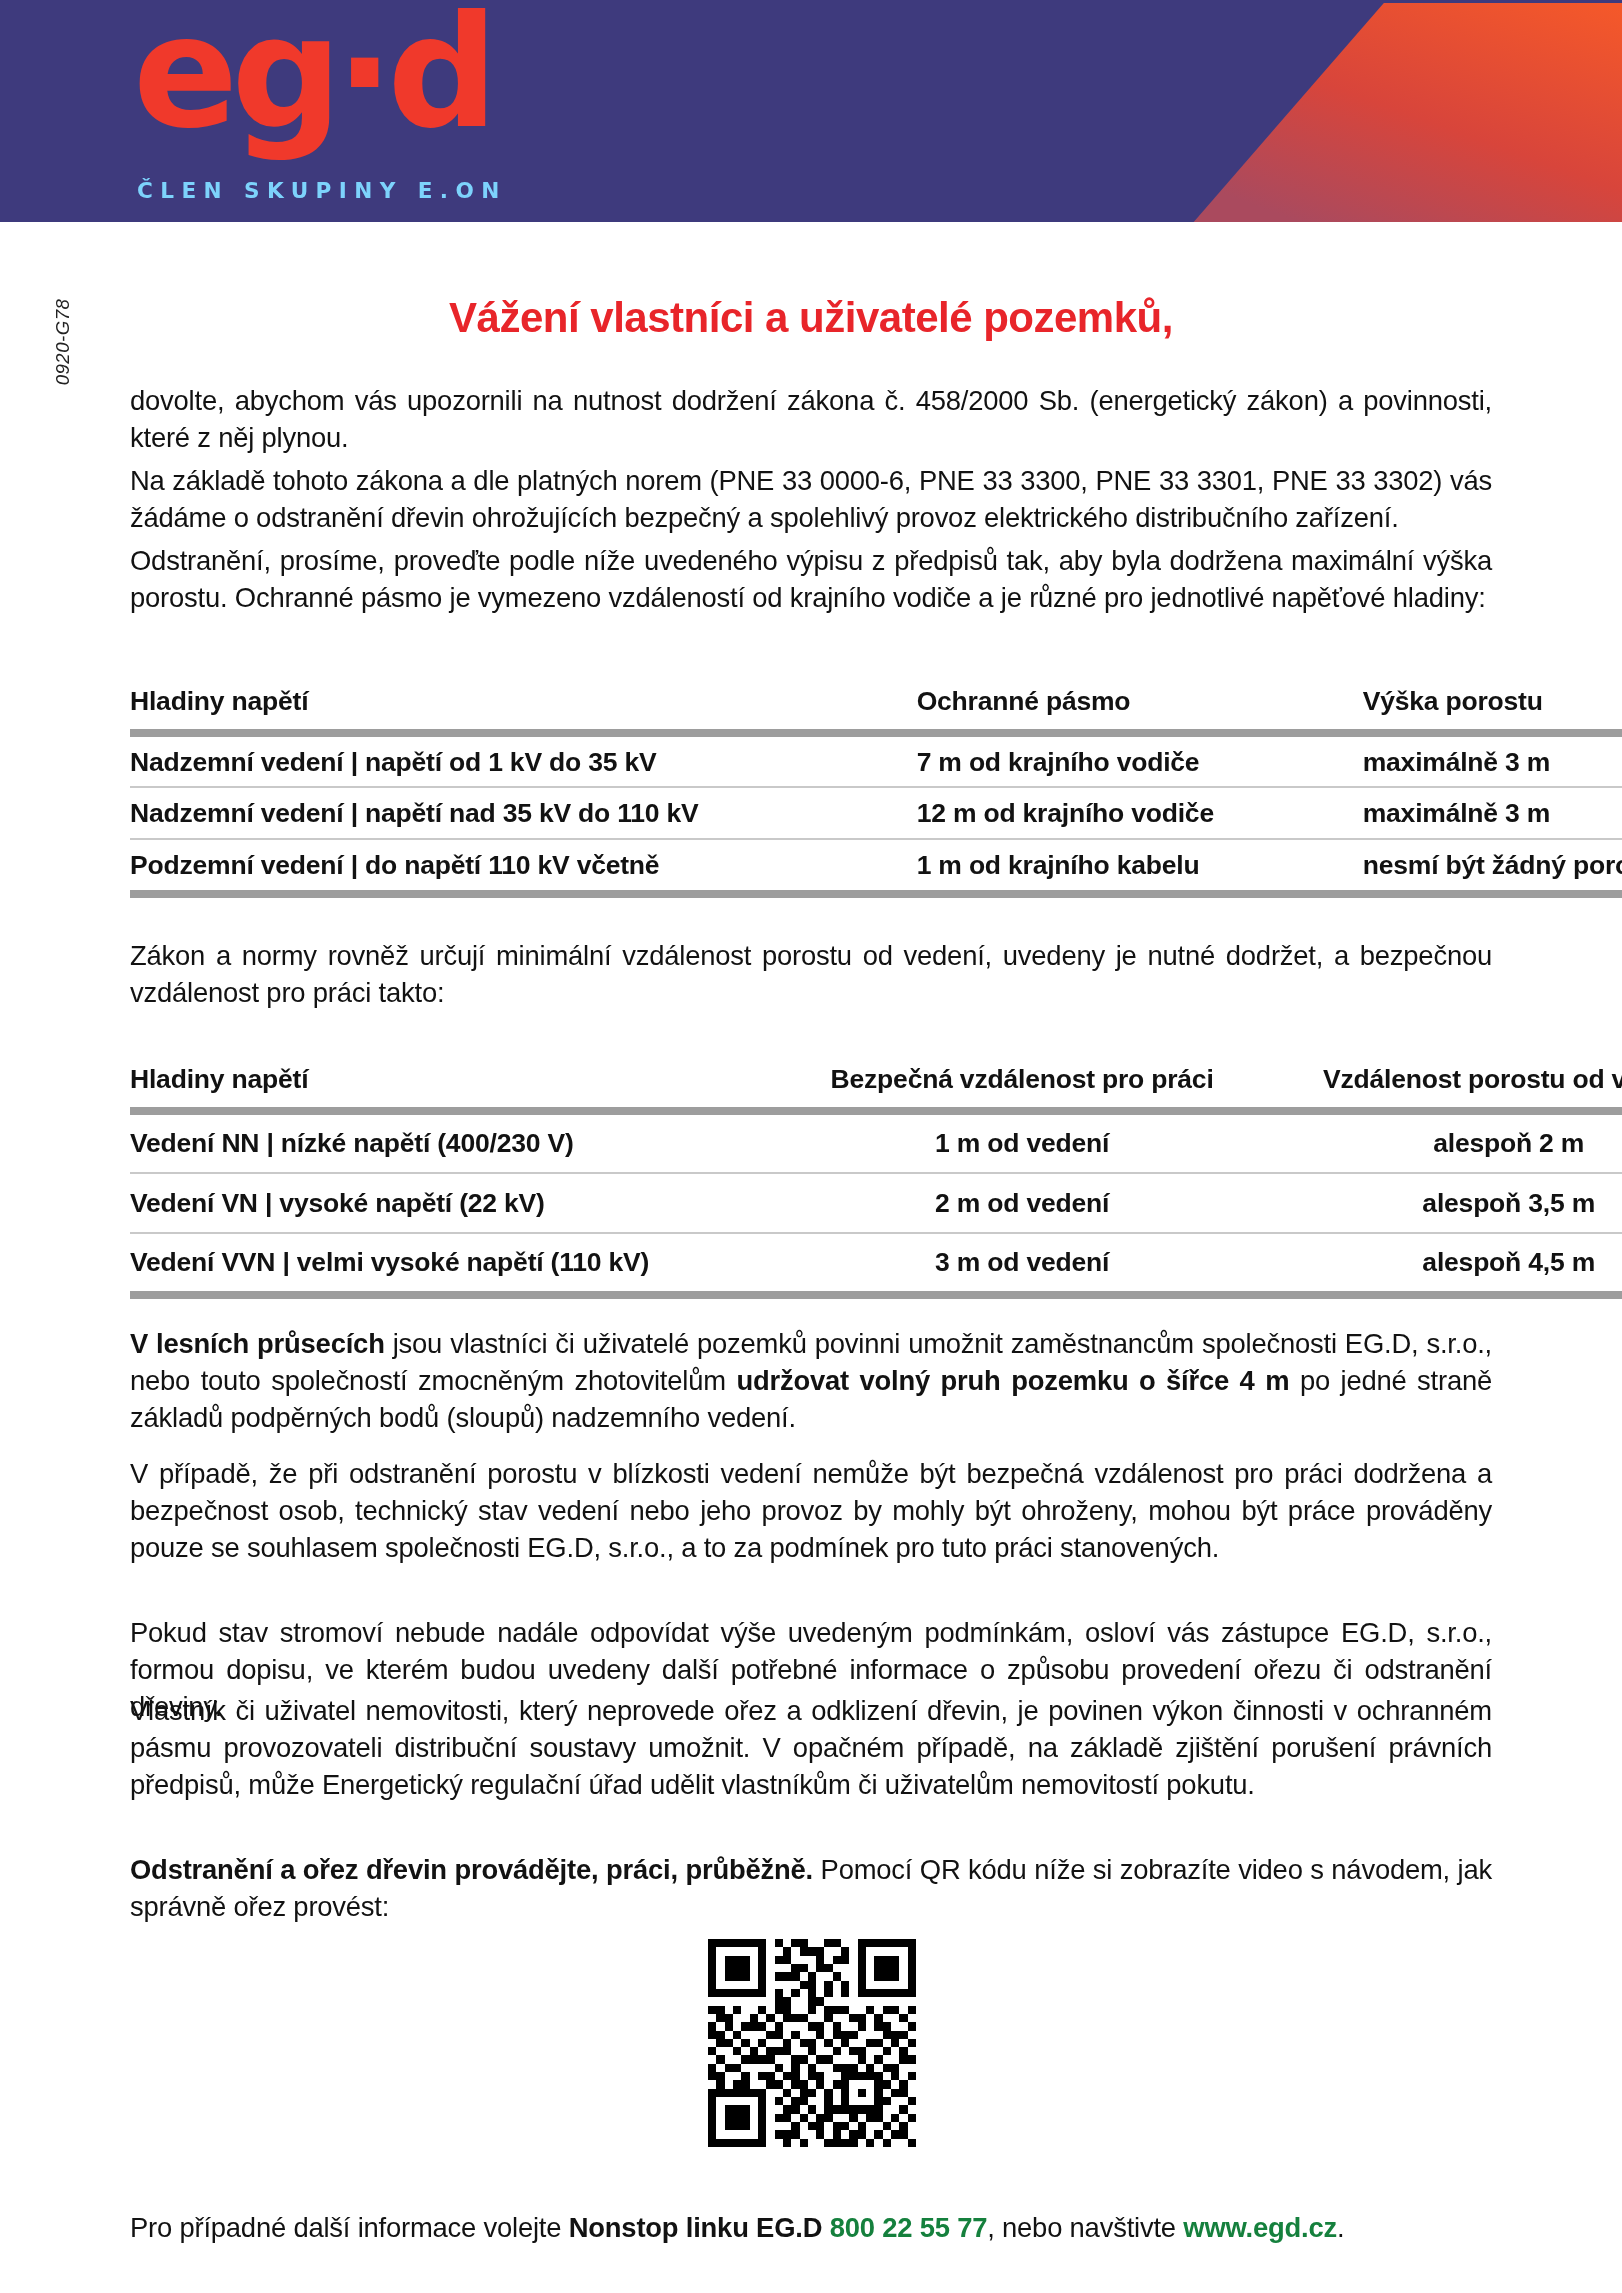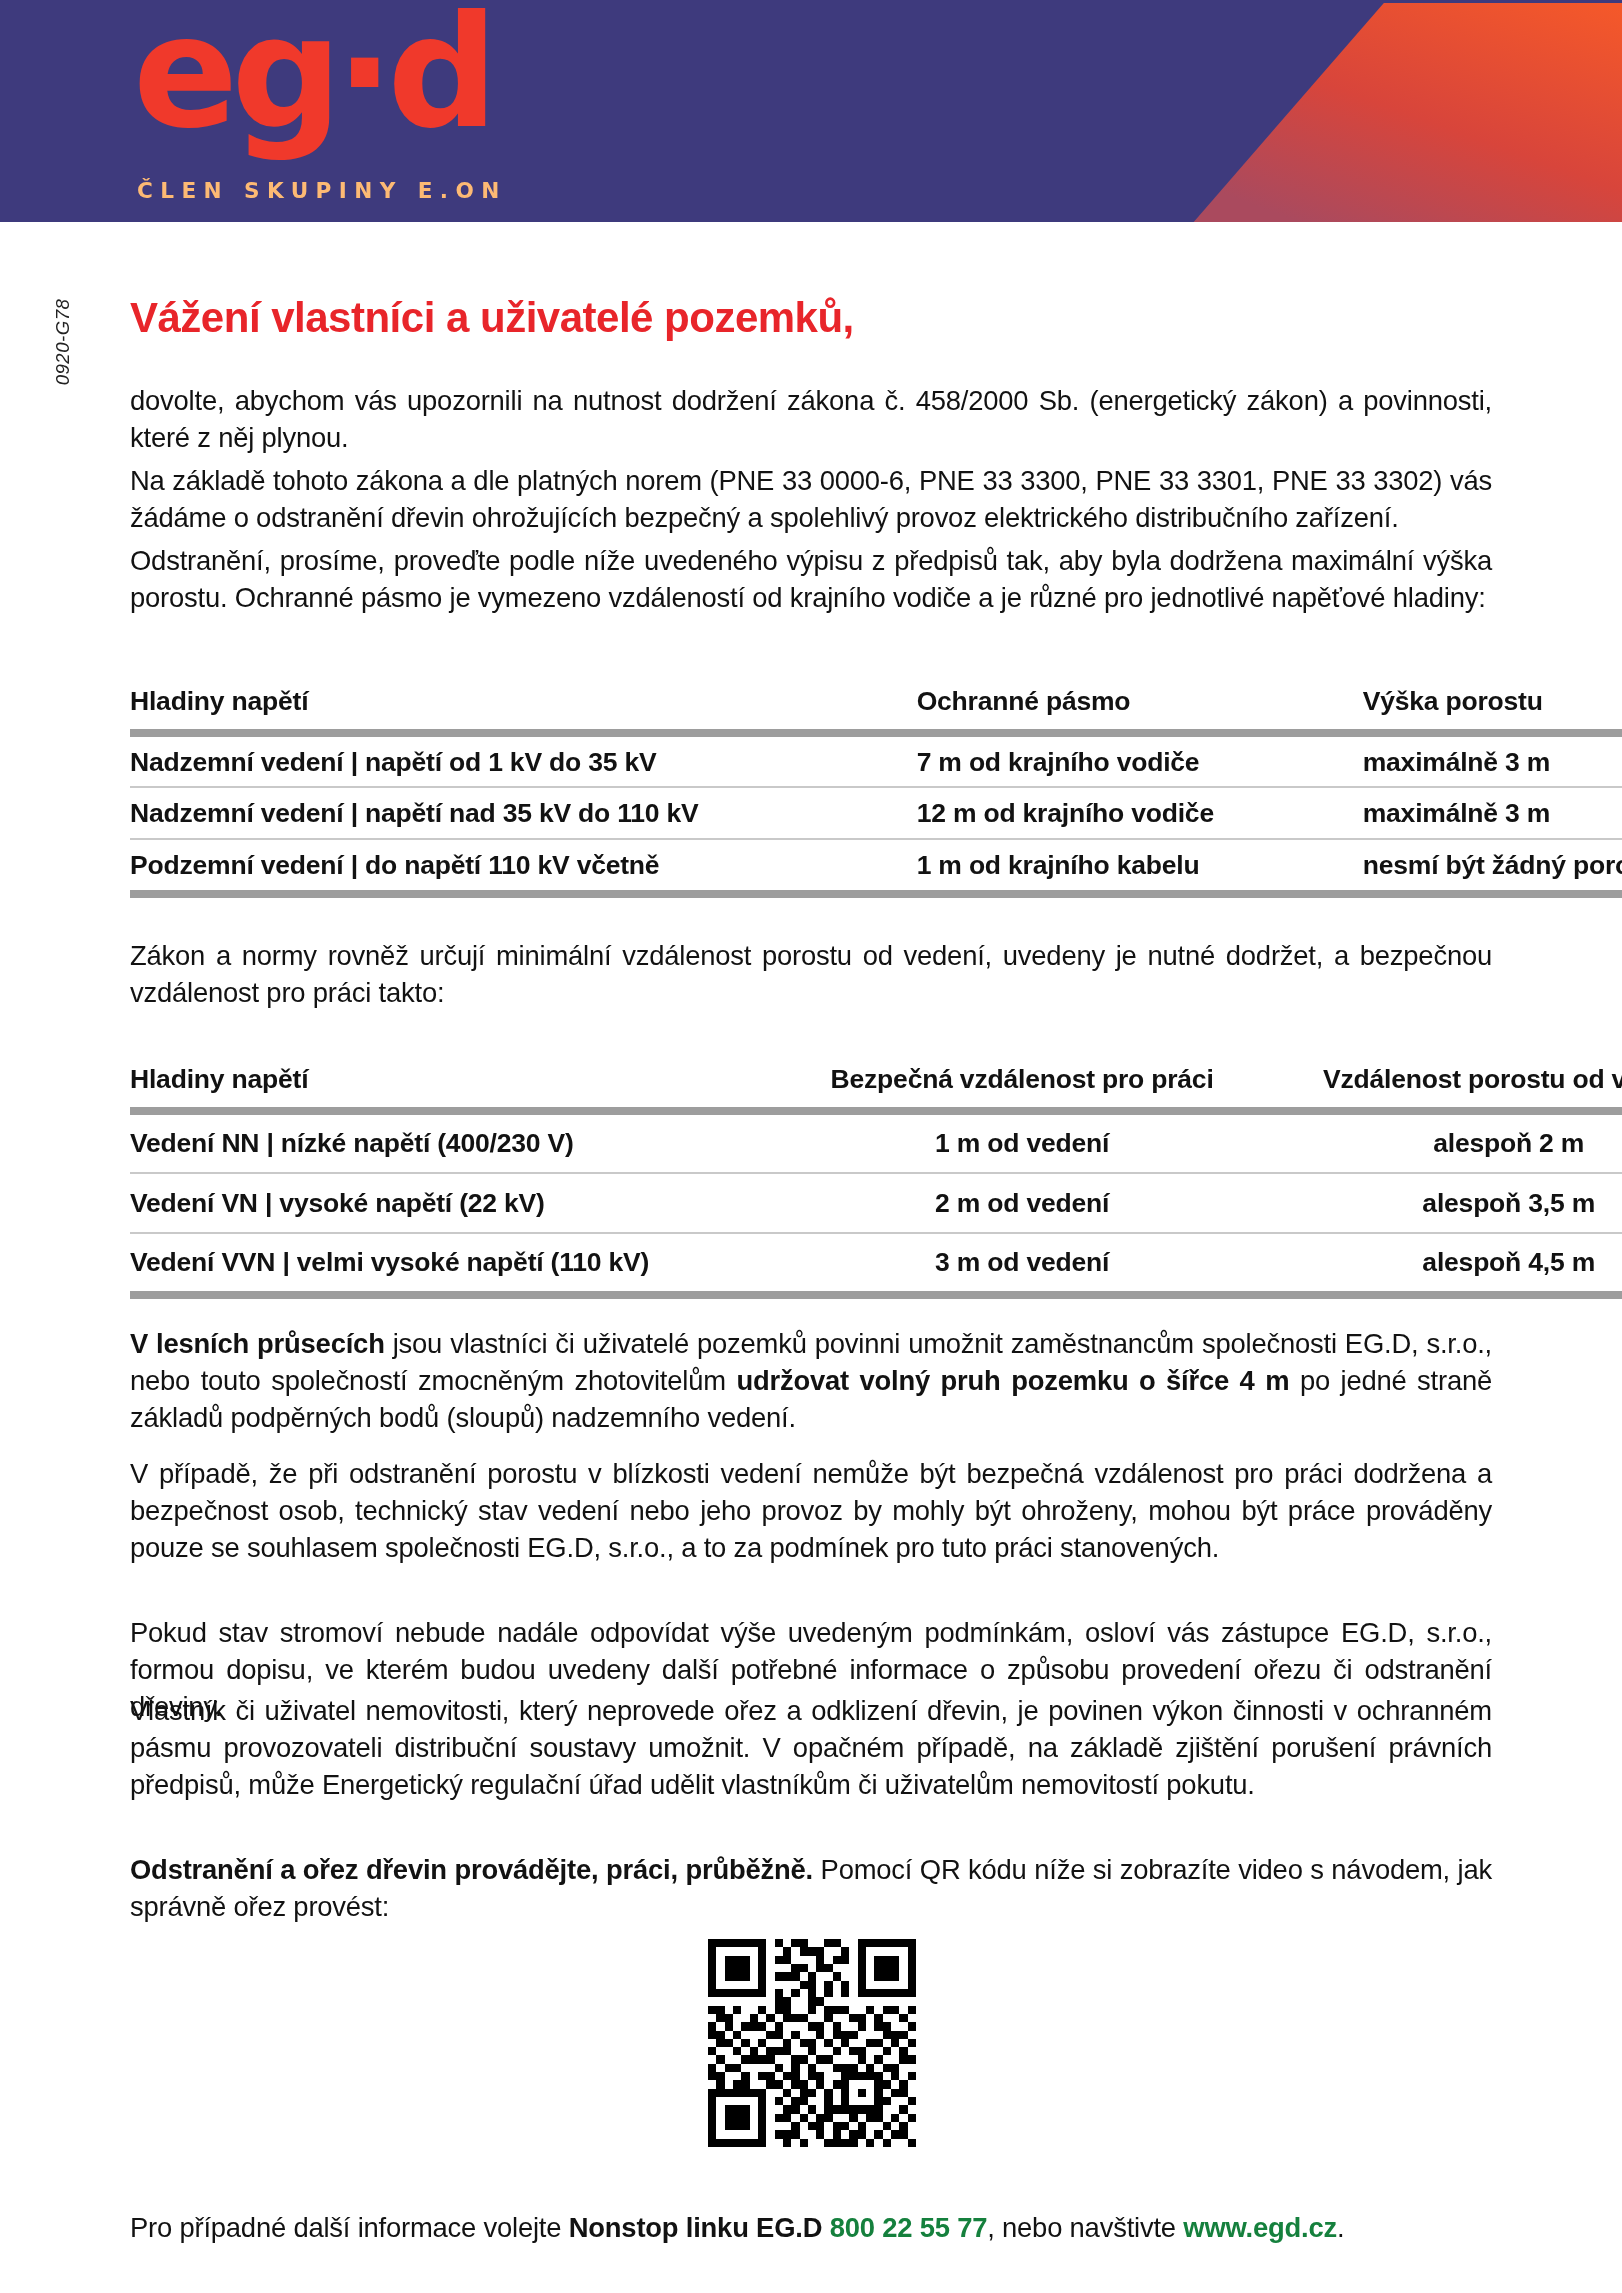--- a/index.html
+++ b/index.html
@@ -28,21 +28,21 @@
     letter-spacing:-6.9px;
     color:#f0392b;
     line-height:1.1;
   }
   .tagline{
     position:absolute; left:137px; top:178px;
     font-family:"DejaVu Sans", sans-serif;
     font-weight:bold;
     font-size:21.6px;
     letter-spacing:7.4px;
-    color:#fdba74;
+    color:#7dd3fc;
     white-space:nowrap;
   }
   
   .side-code{
     position:absolute; left:-15.7px; top:331px;
     width:157px; text-align:center;
     transform:rotate(-90deg);
     font-style:italic;
     font-size:18.6px;
     color:#222;
@@ -51,20 +51,21 @@
   
   .blk{position:absolute; left:130px; width:1362px;}
   .title{
     top:294px;
     font-size:42px;
     font-weight:bold;
     color:#e8252a;
     line-height:47px;
     letter-spacing:-0.5px;
     margin:0;
+    text-align:center;
   }
   .bodytext{font-size:27.4px; line-height:37px; text-align:justify; letter-spacing:-0.2px;}
   .bodytext p{margin:0 0 5.9px 0;}
   #intro{top:382px;}
   #mid{top:937px;}
   #p5{top:1325px;}
   #p6{top:1455px;}
   #p7{top:1614px;}
   #p8{top:1692px;}
   #p9{top:1851px;}

